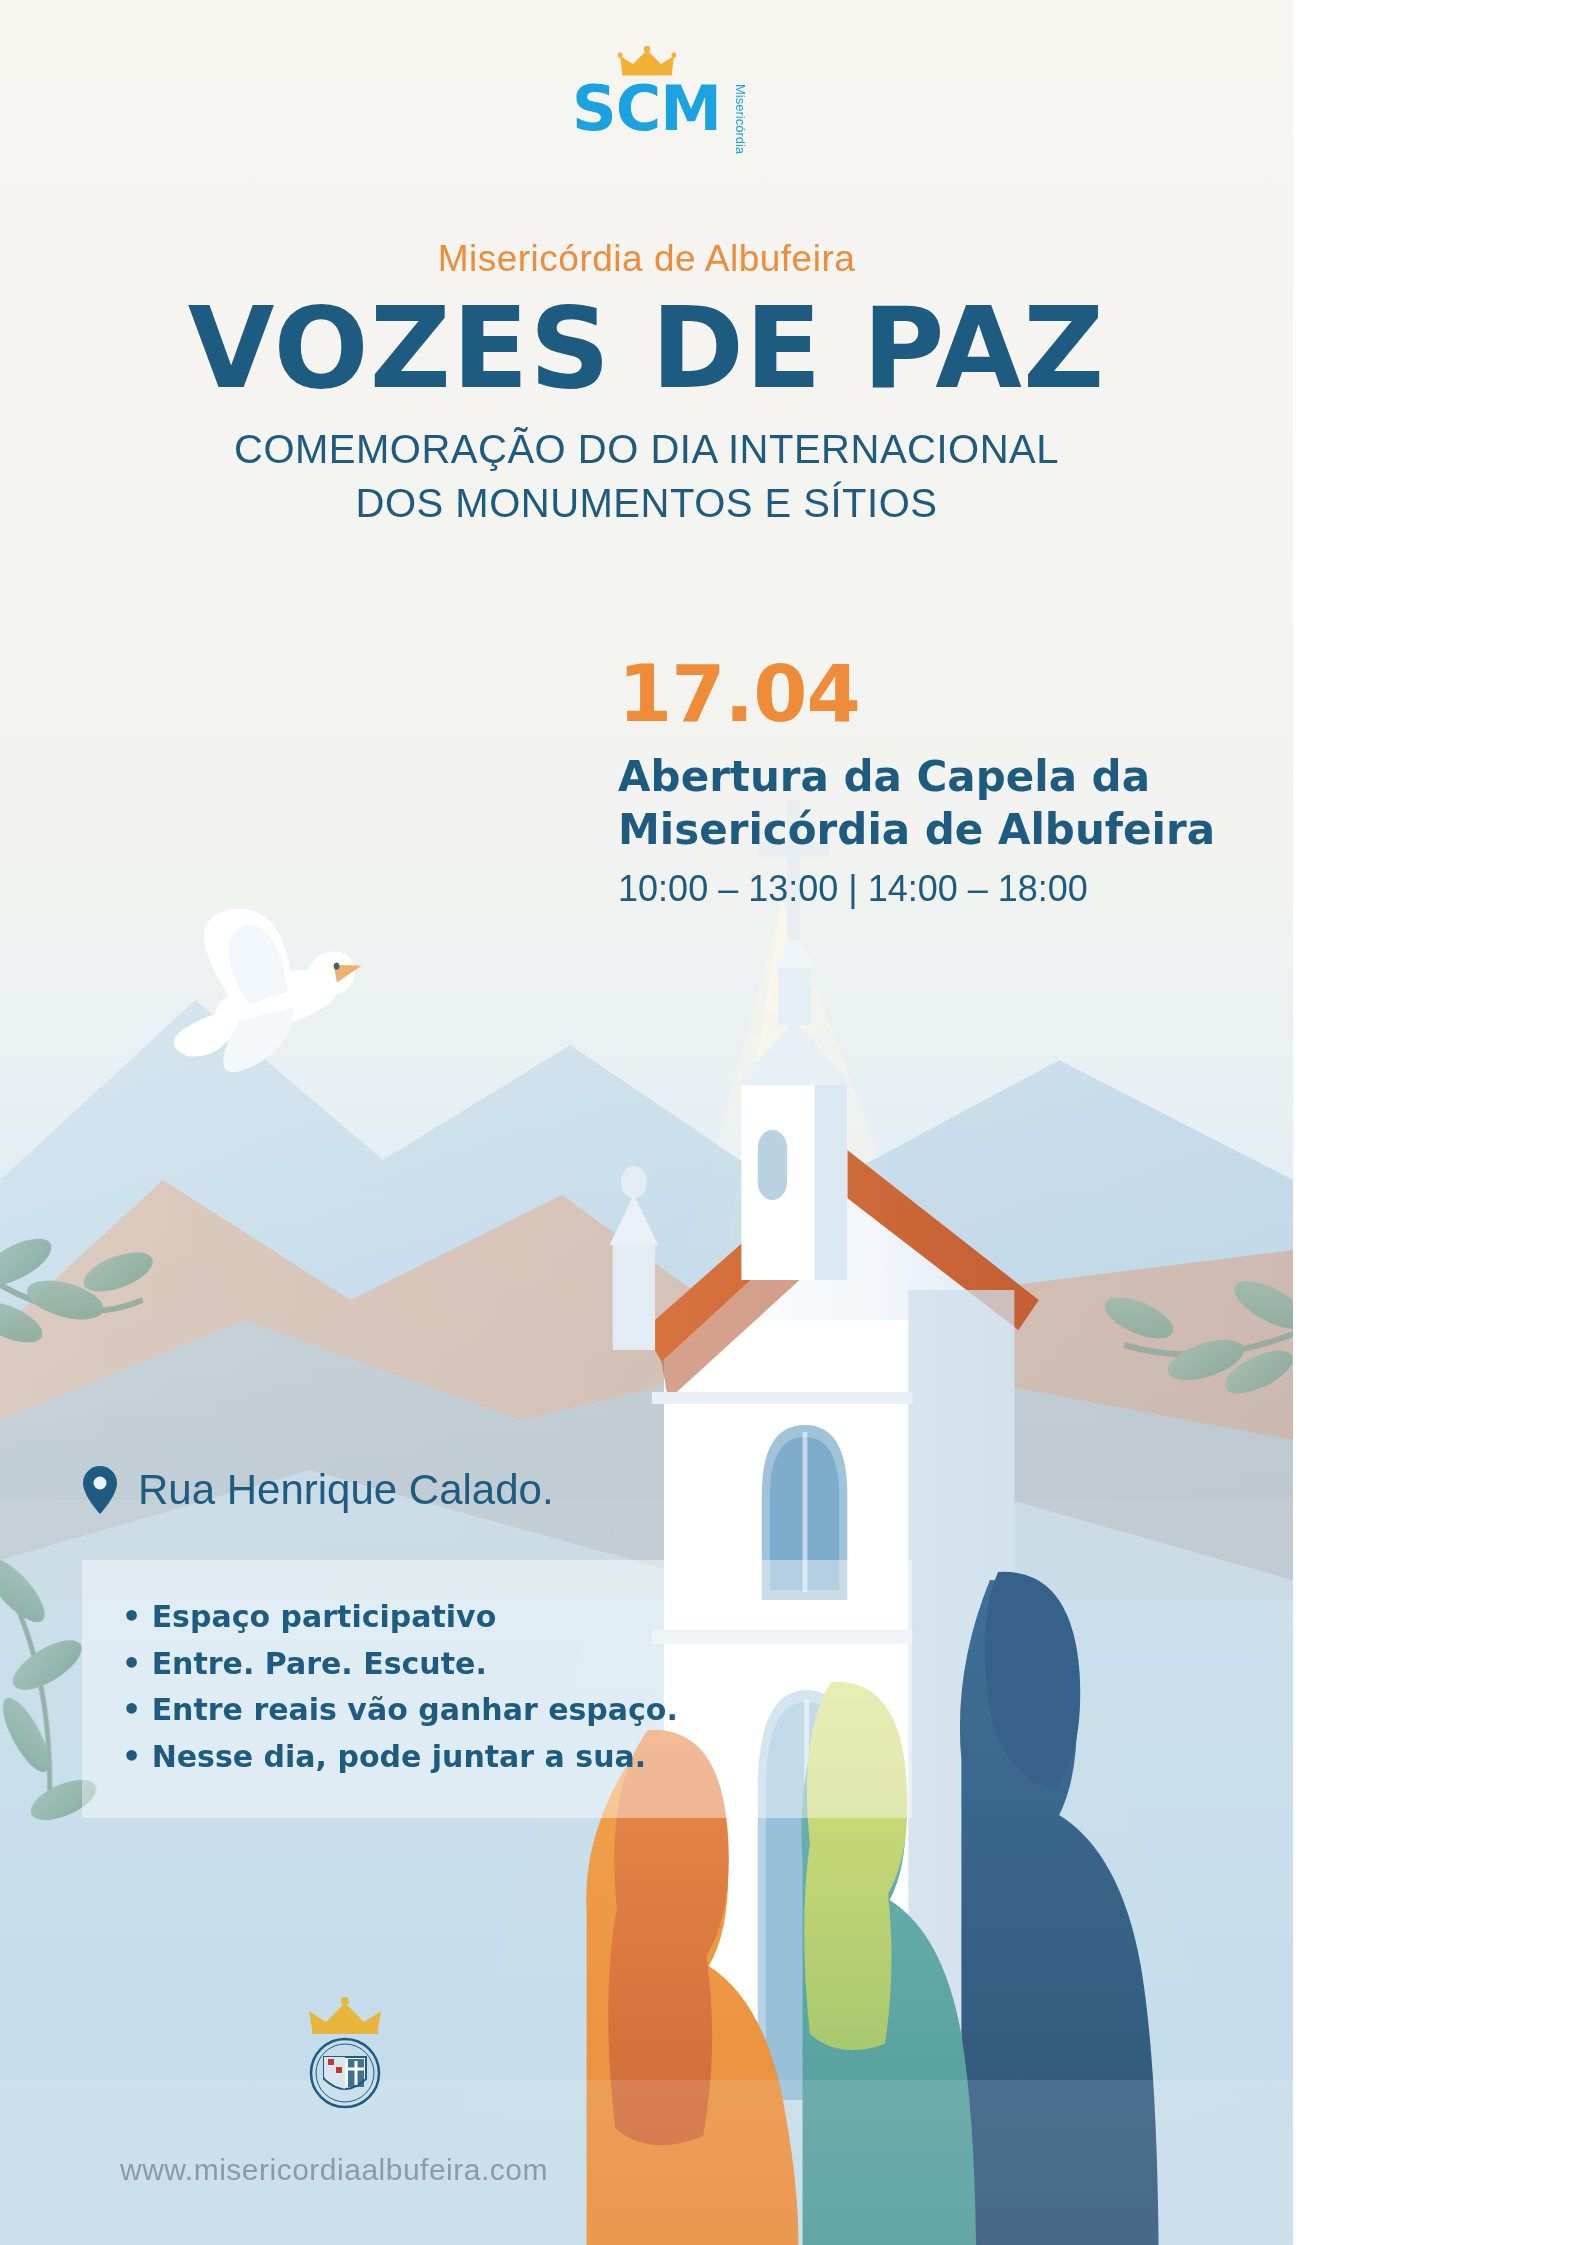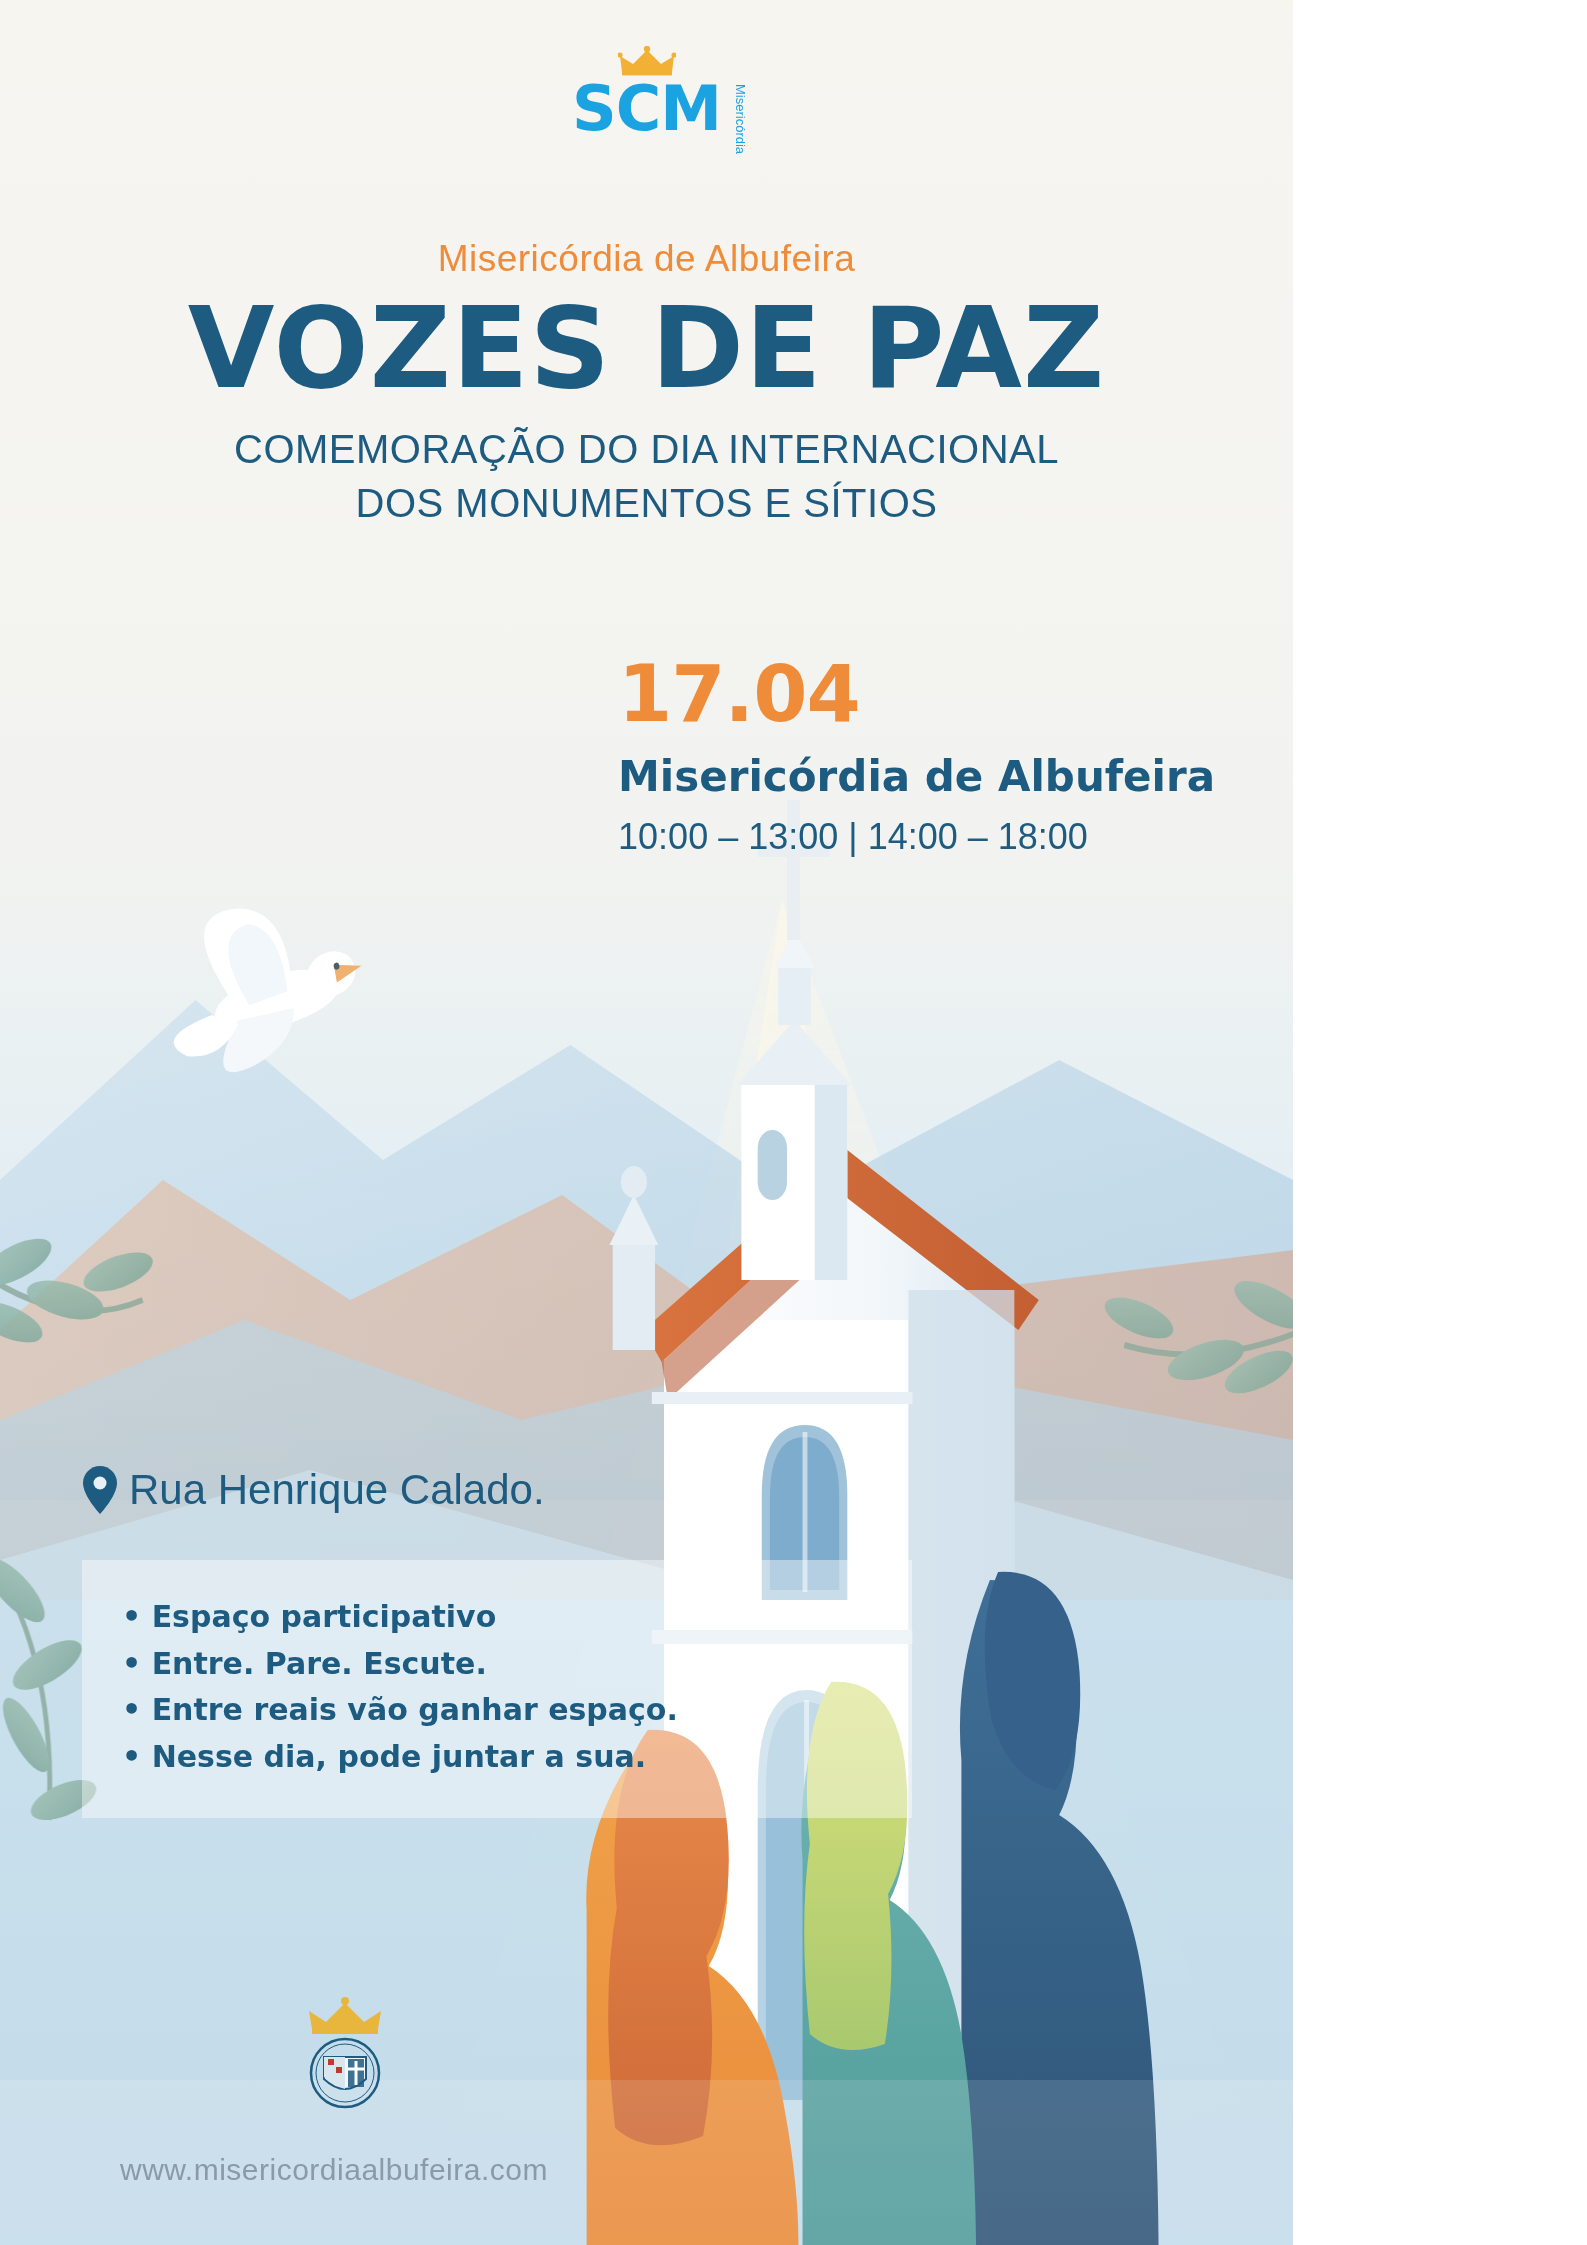--- a/index.html
+++ b/index.html
@@ -91,21 +91,21 @@
     font-family:"DejaVu Sans", sans-serif;
   }
   .event-hours {
     font-size:36px; color:#1d5b80; margin-top:12px;
     font-family:"Liberation Sans", sans-serif;
   }
 
   
   .location {
     position:absolute; top:1465px; left:82px;
-    display:flex; align-items:center; gap:11px; z-index:5;
+    display:flex; align-items:center; gap:20px; z-index:5;
   }
   .pin { width:36px; height:50px; }
   .location-text {
     font-size:42px; color:#1d5b80;
     font-family:"Liberation Sans", sans-serif;
   }
 
   
   .panel {
     position:absolute; top:1560px; left:82px;
@@ -321,20 +321,21 @@
     <div class="title">VOZES DE PAZ</div>
     <div class="subtitle">
       <div>COMEMORAÇÃO DO DIA INTERNACIONAL</div>
       <div>DOS MONUMENTOS E SÍTIOS</div>
     </div>
   </div>
 
   <div class="event">
     <div class="event-date">17.04</div>
     <div class="event-name">
+      <div>Abertura da Capela da</div>
       <div>Misericórdia de Albufeira</div>
     </div>
     <div class="event-hours">10:00 – 13:00 | 14:00 – 18:00</div>
   </div>
 
   <div class="location">
     <span class="pin">
       <svg viewBox="0 0 36 50" width="36" height="50" xmlns="http://www.w3.org/2000/svg">
         <path d="M18,1 C8.6,1 1,8.6 1,18 C1,31 18,49 18,49 C18,49 35,31 35,18 C35,8.6 27.4,1 18,1 Z" fill="#1d5b80"></path>
         <circle cx="18" cy="18" r="6.5" fill="#e8f1f6"></circle>

